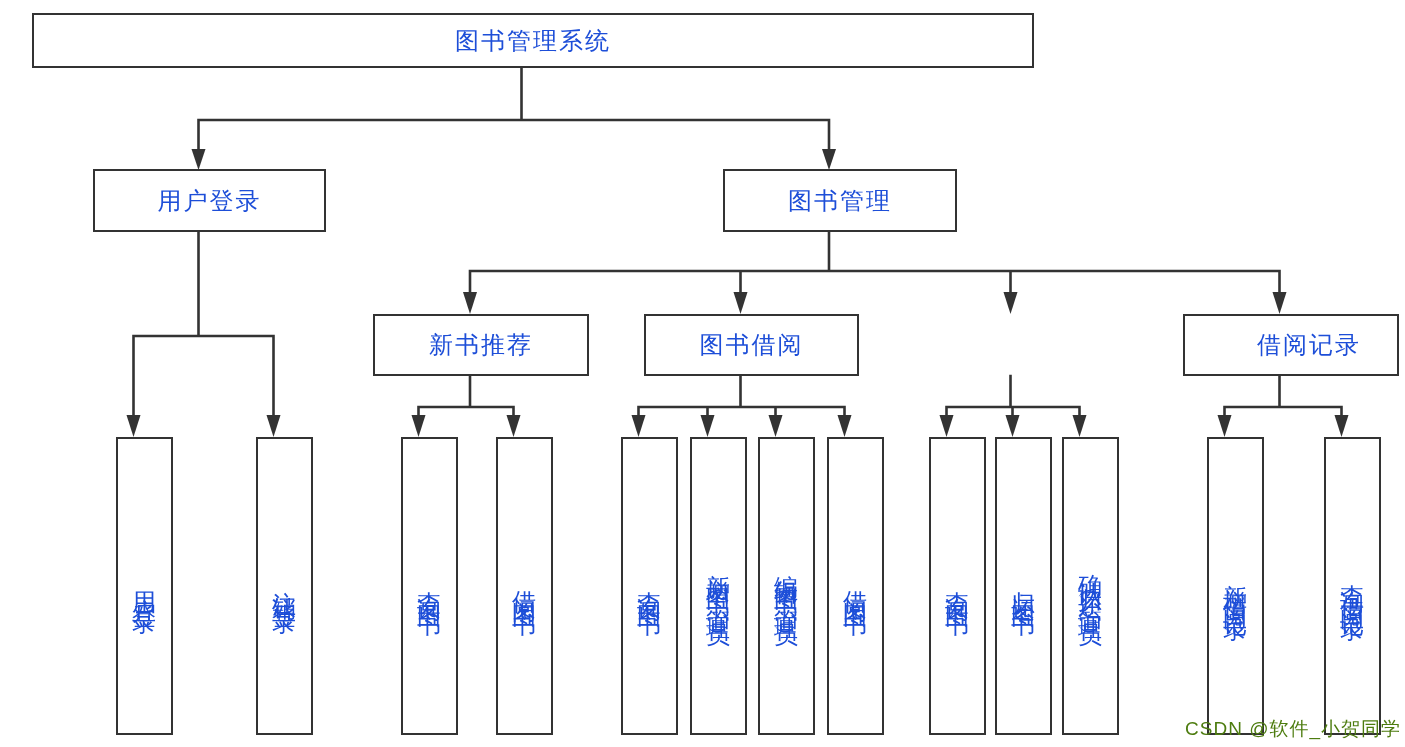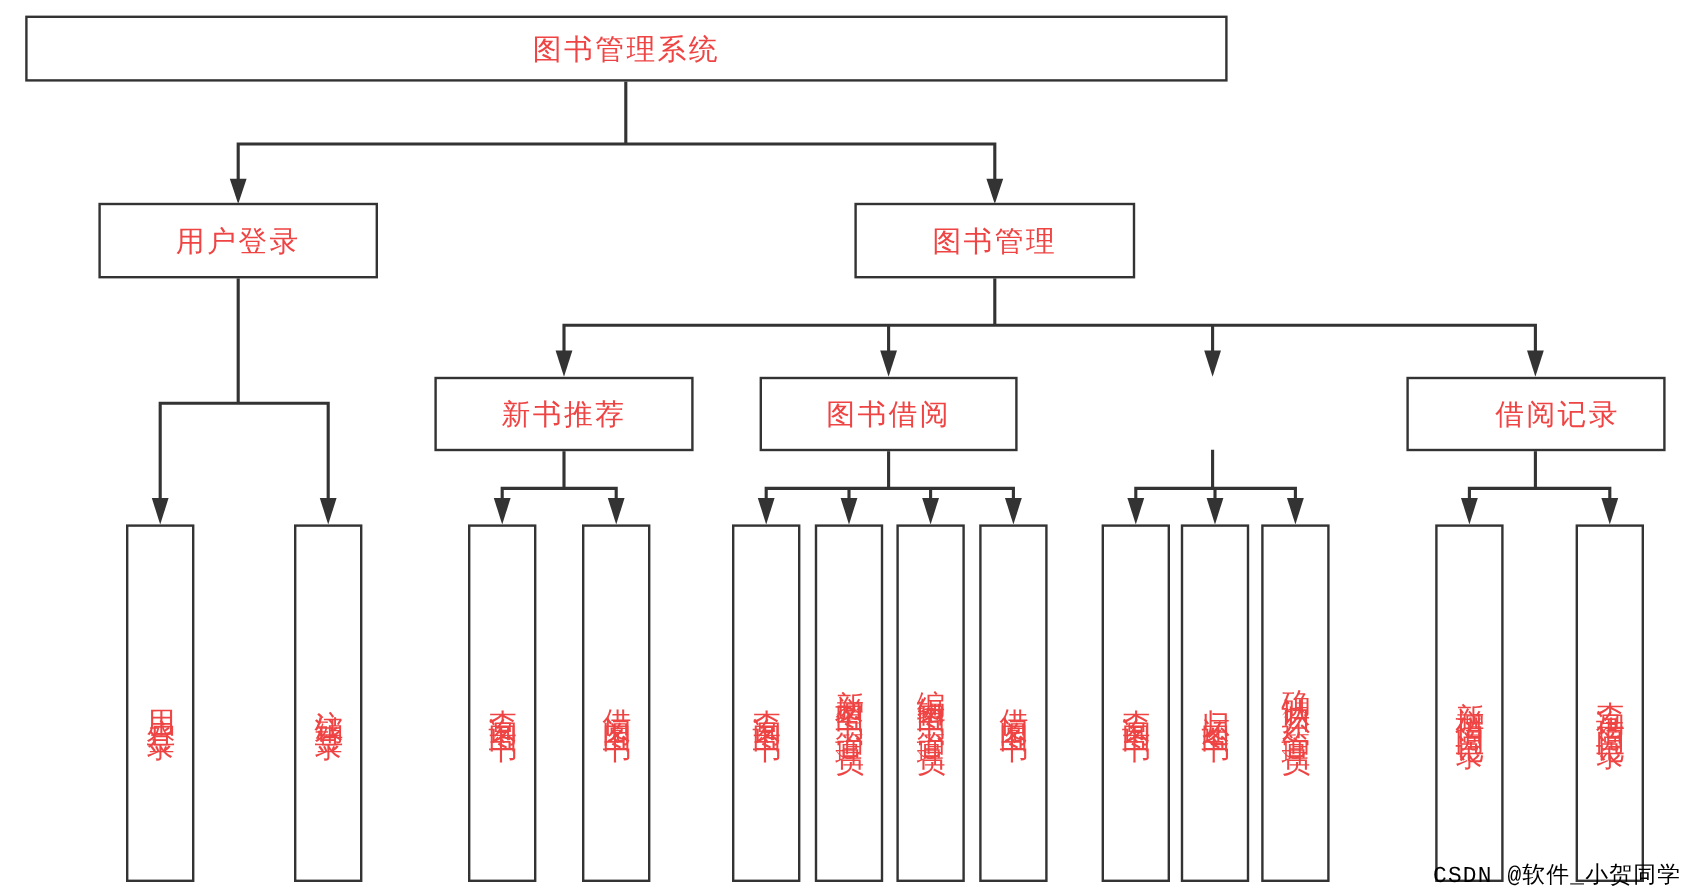--- a/index.html
+++ b/index.html
@@ -18,22 +18,23 @@
     z-index: 1;
   }
   .box {
     position: absolute;
     box-sizing: border-box;
     border: 2.5px solid #333333;
     background: #ffffff;
     display: flex;
     align-items: center;
     justify-content: center;
-    color: #ef4444;
+    color: #1d4ed8;
     z-index: 2;
+    margin-left: 11px;
   }
   .hbox {
     font-size: 24px;
     letter-spacing: 2px;
     white-space: nowrap;
   }
   .root  { left: 21px;  top: 13px;  width: 1002px; height: 55px; }
   .n-user-login { left: 82px;  top: 169px; width: 233px; height: 63px; }
   .n-book-mgmt  { left: 712px; top: 169px; width: 234px; height: 63px; }
   .n-new-rec    { left: 362px;  top: 314px; width: 216px; height: 62px; }
@@ -62,24 +63,23 @@
   .l-d2 { left: 984px; }
   .l-d3 { left: 1051px; }
   .l-e1 { left: 1196px; }
   .l-e2 { left: 1313px; }
   .watermark {
     position: absolute;
     right: 4px;
     bottom: 5px;
     font-size: 19px;
     letter-spacing: 1px;
-    color: #000000;
+    color: #4d7c0f;
     z-index: 5;
     white-space: nowrap;
-    font-family: Liberation Mono, monospace;
   }
   .connectors path { stroke: #333333; stroke-width: 2.6; fill: none; stroke-linecap: square; }
   .connectors polygon { fill: #333333; stroke: none; }
 </style>
 </head>
 <body>
 
 <div class="stage">
 
   <svg class="connectors" viewBox="0 0 1405 747" xmlns="http://www.w3.org/2000/svg">

